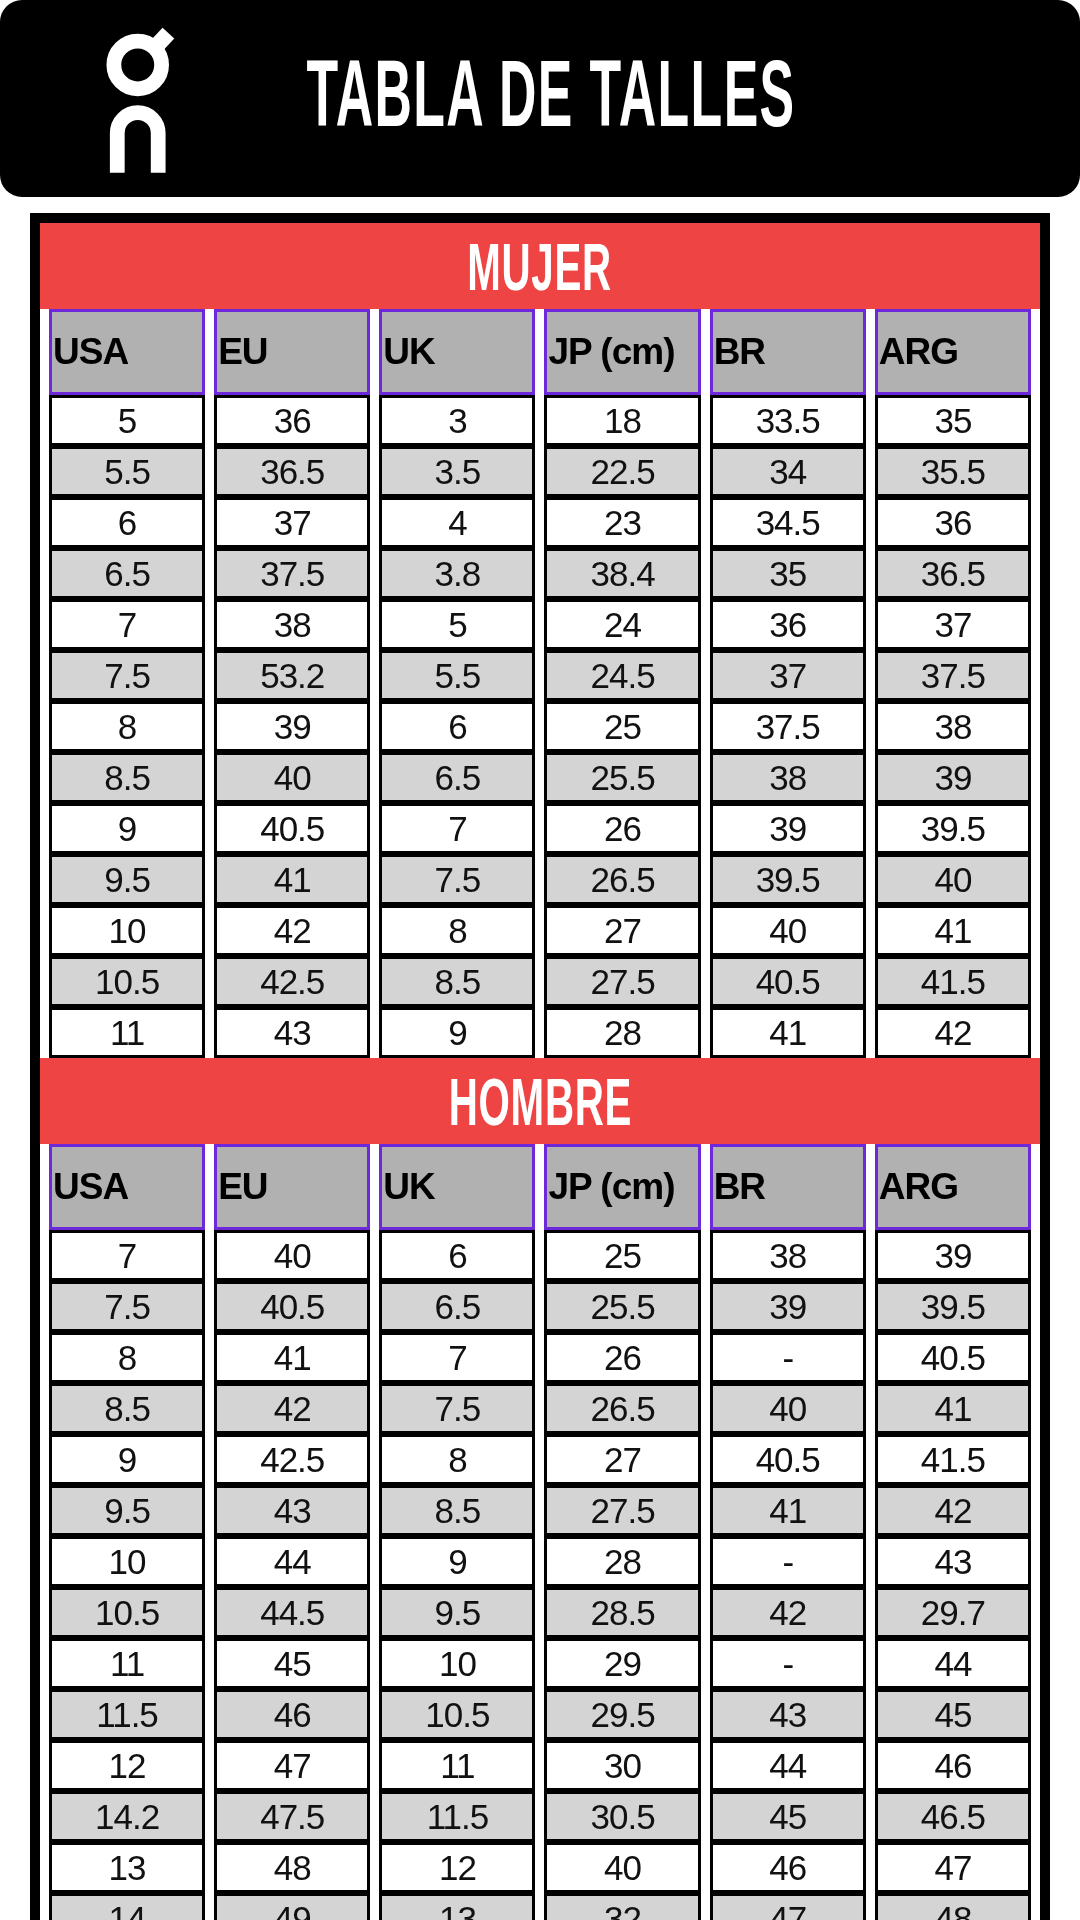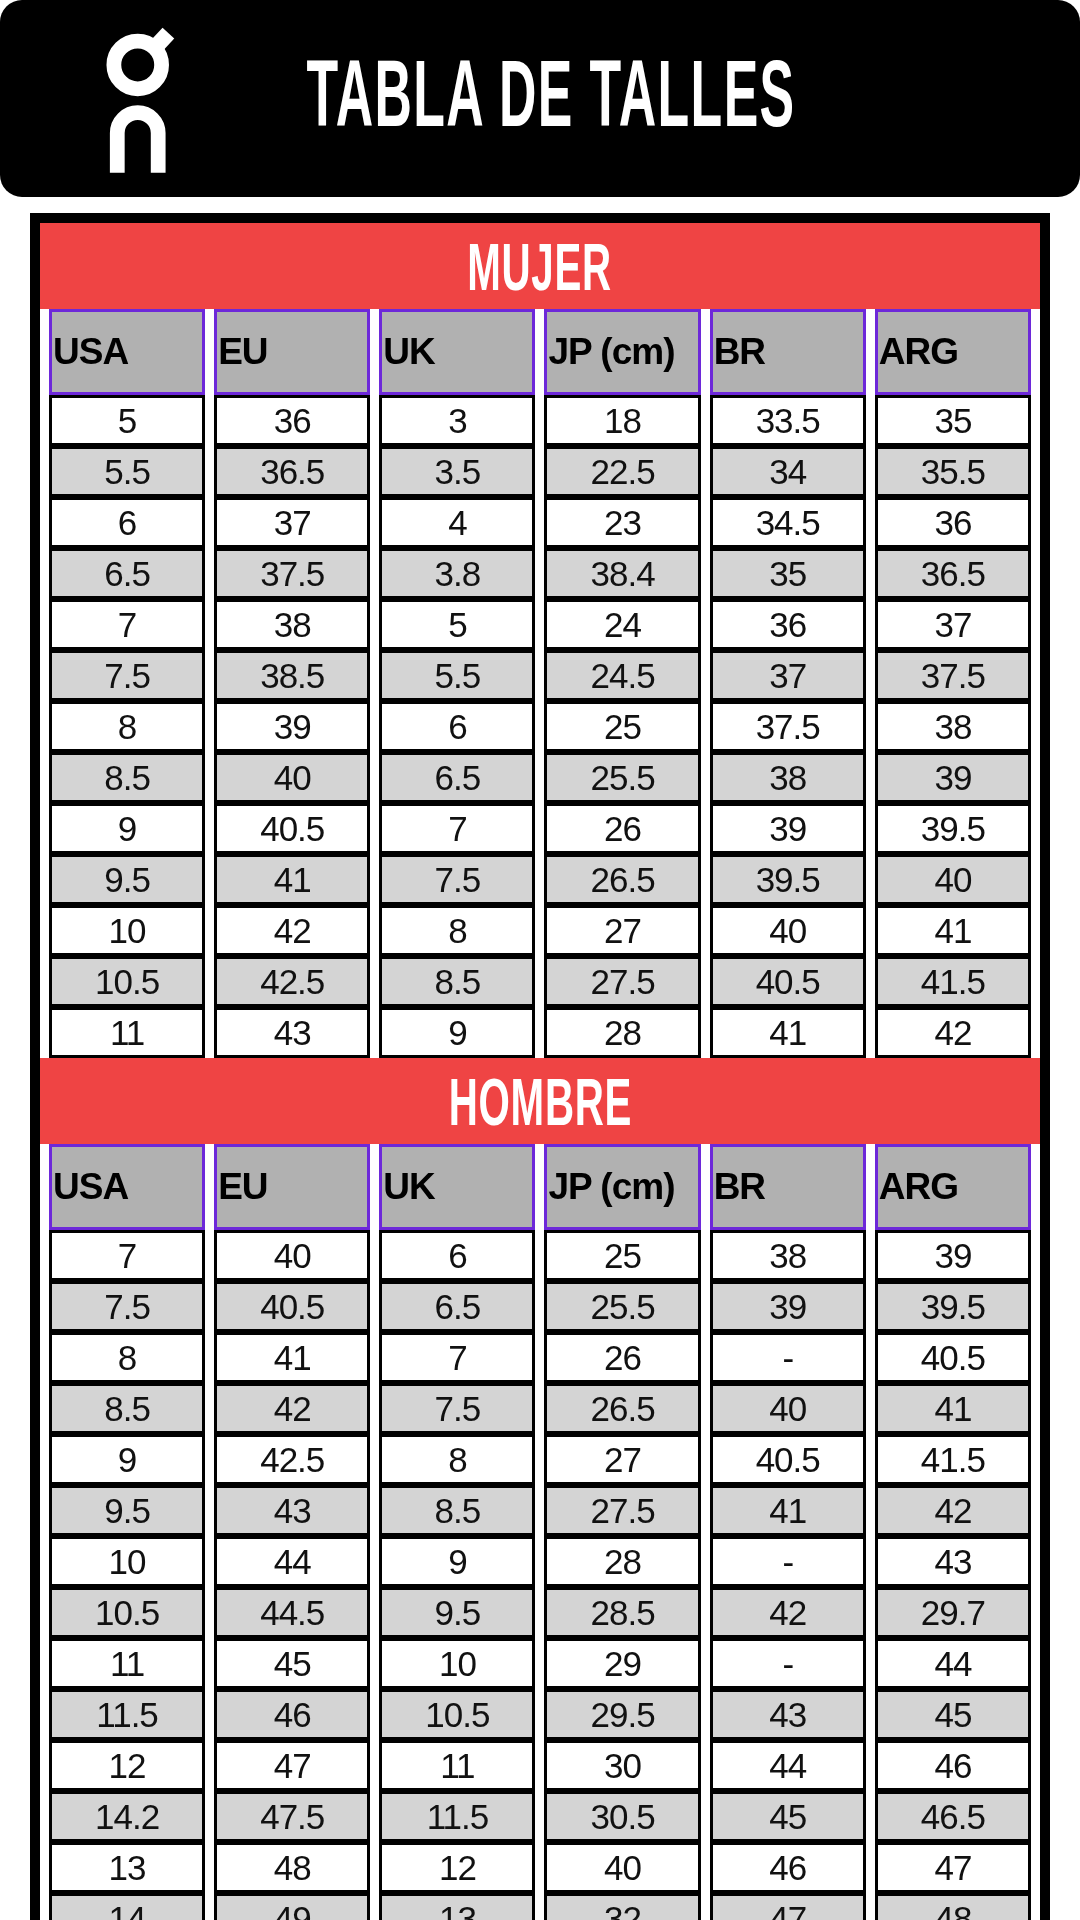--- a/index.html
+++ b/index.html
@@ -148,21 +148,21 @@
         <tr>
           <td>7</td>
           <td>38</td>
           <td>5</td>
           <td>24</td>
           <td>36</td>
           <td>37</td>
         </tr>
         <tr class="alt">
           <td>7.5</td>
-          <td>38.5</td>
+          <td>53.2</td>
           <td>5.5</td>
           <td>24.5</td>
           <td>37</td>
           <td>37.5</td>
         </tr>
         <tr>
           <td>8</td>
           <td>39</td>
           <td>6</td>
           <td>25</td>

